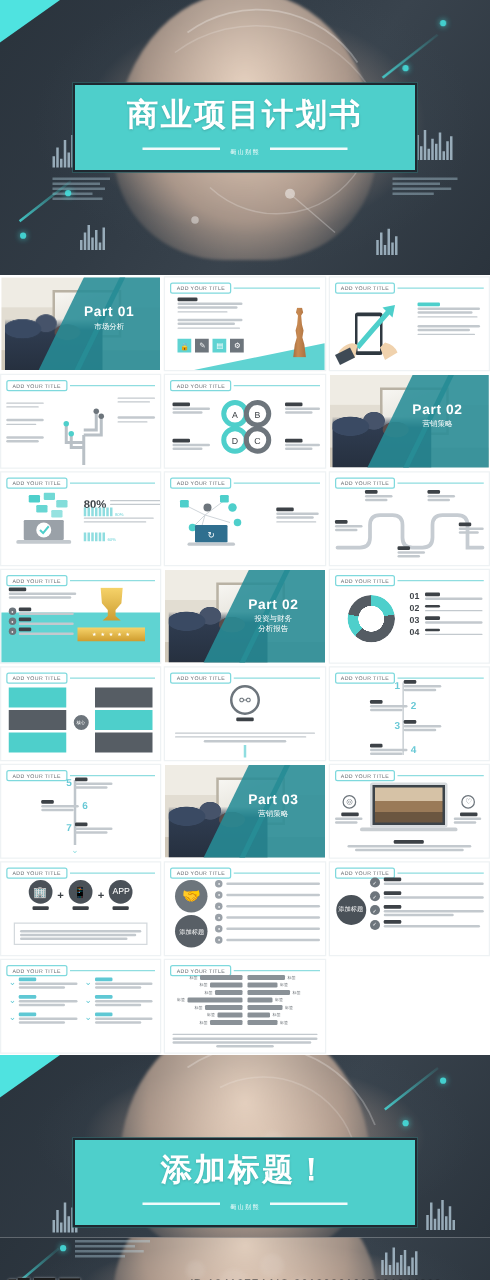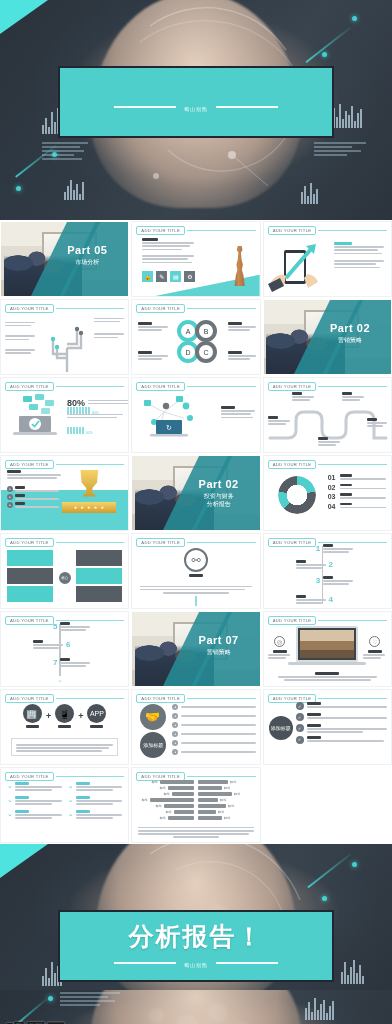--- a/index.html
+++ b/index.html
@@ -314,38 +314,39 @@
     <div class="dotline">
       <span class="dash" style="left:300px;top:44px;width:56px;transform:rotate(-38deg);"></span>
       <i style="left:322px;top:52px;"></i>
       <i style="left:352px;top:16px;"></i>
       <span class="dash" style="left:10px;top:160px;width:52px;transform:rotate(-38deg);"></span>
       <i style="left:52px;top:152px;"></i>
       <i style="left:16px;top:186px;"></i>
     </div>
 
     <div class="title-band cover-band">
+      <div class="band-title">商业项目计划书</div>
       <div class="band-rule-split">
         <span class="r"></span>
         <span class="band-sub">蜀山别熊</span>
         <span class="r"></span>
       </div>
     </div>
   </div>
 
   <div class="grid">
 
 
     <div class="slide photo">
       <div class="room"></div>
       <div class="people"></div>
       <div class="diag-band"></div>
       <div class="diag-line"></div>
       <div class="part-label">
-        <div class="part-no">Part 05</div>
+        <div class="part-no">Part 01</div>
         <div class="part-cn">市场分析</div>
       </div>
     </div>
 
     <div class="slide">
       <div class="add-title">
         <span class="pill">ADD YOUR TITLE</span>
         <span class="line"></span>
       </div>
       <div style="position:absolute;left:10px;top:16px;">
@@ -758,21 +759,21 @@
         </div>
       <div style="position:absolute;left:56px;bottom:2px;color:#8fdde0;font-size:7px">⌄</div>
     </div>
 
     <div class="slide photo">
       <div class="room"></div>
       <div class="people"></div>
       <div class="diag-band"></div>
       <div class="diag-line"></div>
       <div class="part-label">
-        <div class="part-no">Part 07</div>
+        <div class="part-no">Part 03</div>
         <div class="part-cn">营销策略</div>
       </div>
     </div>
 
     <div class="slide">
       <div class="add-title">
         <span class="pill">ADD YOUR TITLE</span>
         <span class="line"></span>
       </div>
       <div class="laptop">
@@ -1062,21 +1063,21 @@
         <i style="height:11px"></i>
         <i style="height:19px"></i>
         <i style="height:8px"></i>
     </div>
     <div class="dotline">
       <span class="dash" style="left:302px;top:26px;width:54px;transform:rotate(-38deg);"></span>
       <i style="left:322px;top:52px;"></i>
         <i style="left:352px;top:18px;"></i>
     </div>
     <div class="title-band close-band">
-      <div class="band-title">分析报告！</div>
+      <div class="band-title">添加标题！</div>
       <div class="band-rule-split">
         <span class="r"></span>
         <span class="band-sub">蜀山别熊</span>
         <span class="r"></span>
       </div>
     </div>
   </div>
 
   <div class="hero hero-foot foot">
     <div class="shirt" style="top:-46px;width:210px;height:150px;"></div>

